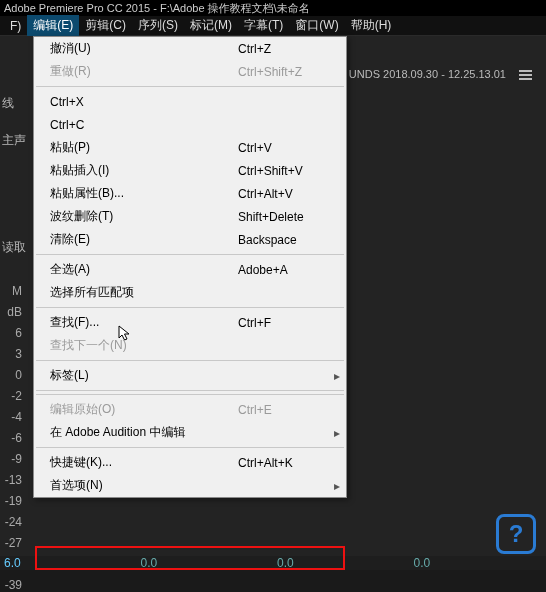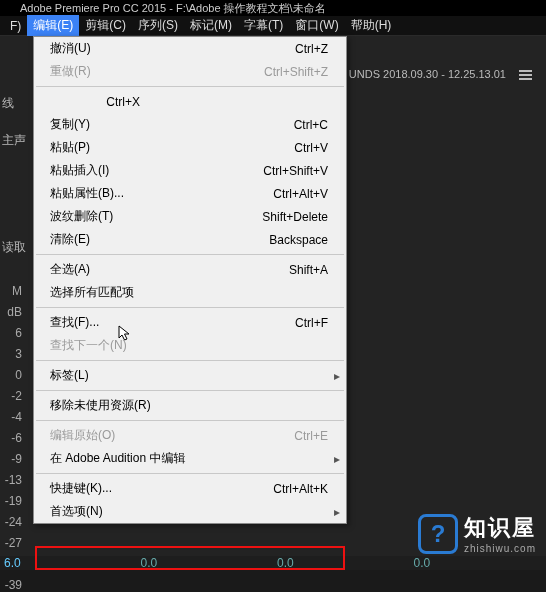--- a/index.html
+++ b/index.html
@@ -1,37 +1,37 @@
 <!DOCTYPE html>
 <html><head>
 <meta charset="utf-8">
 <style>
 *{margin:0;padding:0;box-sizing:border-box;font-family:"Microsoft YaHei",Arial,sans-serif;font-size:12px}
 body{width:546px;height:592px;background:#1a1a1a;color:#ddd;overflow:hidden;position:relative}
 .app{position:relative;width:100%;height:100%}
-.title-bar{position:absolute;top:0;left:0;right:0;height:16px;background:#000;color:#ccc;font-size:11px;padding:1px 20px;white-space:nowrap;overflow:hidden}
+.title-bar{position:absolute;top:0;left:0;right:0;height:16px;background:#000;color:#ccc;font-size:11px;padding:1px 4px;white-space:nowrap;overflow:hidden}
 .menubar{position:absolute;top:16px;left:0;right:0;height:20px;background:#111;display:flex;align-items:center;padding-left:4px;border-bottom:1px solid #2a2a2a}
 .menubar .mitem{color:#ddd;padding:2px 6px;cursor:default}
-.menubar .mitem.active{background:#3b82f6;color:#fff}
+.menubar .mitem.active{background:#0c4a6e;color:#fff}
 .bg-panel{position:absolute;top:36px;left:0;right:0;bottom:36px;background:#232323}
 .bg-strip{position:absolute;top:60px;right:8px;left:auto;color:#bbb;font-size:11px}
 .hamburger{position:absolute;top:60px;right:14px;display:flex;flex-direction:column;gap:2px;cursor:pointer}
 .hamburger span{display:block;width:13px;height:2px;background:#bbb}
 .left-labels{position:absolute;left:2px;top:95px;color:#bbb;font-size:11px;display:flex;flex-direction:column;gap:20px}
 .db-col{position:absolute;left:4px;top:285px;color:#aaa;font-size:10px;display:flex;flex-direction:column;gap:9px;text-align:right;width:18px}
 .db-col div{line-height:1}
 .ruler{position:absolute;bottom:22px;left:0;right:0;height:14px;background:#1e1e1e;color:#6aa;font-size:10px;display:flex}
 .ruler div{flex:1;text-align:left;padding-left:4px}
 .ruler div:first-child{color:#6cf}
 .dropdown{position:absolute;top:36px;left:33px;width:314px;background:#f0f0f0;border:1px solid #8a8a8a;box-shadow:2px 2px 6px rgba(0,0,0,.4);font-size:12px}
 .dropdown .row{display:flex;align-items:center;height:23px;padding:0 18px 0 16px;color:#000;cursor:default;position:relative}
 .dropdown .row.disabled{color:#9a9a9a}
 .dropdown .row.highlight{background:#91c9f7}
 .dropdown .row .lbl{flex:1}
-.dropdown .row .sc{text-align:right;min-width:90px}
+.dropdown .row .sc{text-align:left;min-width:90px}
 .dropdown hr{border:none;border-top:1px solid #c8c8c8;margin:3px 2px}
 .dropdown .row .arrow{position:absolute;right:6px;color:#555}
 .redbox{position:absolute;border:2px solid #e11; pointer-events:none}
 .logo{position:absolute;right:10px;bottom:38px;display:flex;align-items:center;gap:6px}
 .logo .mark{width:40px;height:40px;border:3px solid #2a7bd3;border-radius:8px;display:flex;align-items:center;justify-content:center;color:#2a7bd3;font-size:24px;font-weight:bold}
 .logo .txt{color:#fff}
 .logo .txt .big{font-size:22px;font-weight:bold;letter-spacing:2px}
 .logo .txt .small{font-size:10px;color:#aaa;letter-spacing:1px}
 .cursor{position:absolute;width:14px;height:18px;pointer-events:none}
 .cursor svg{width:14px;height:18px}
@@ -102,21 +102,20 @@
       </div>
       <div class="row disabled">
         <span class="lbl">重做(R)</span>
         <span class="sc">Ctrl+Shift+Z</span>
       </div>
       <hr>
       <div class="row">
         <span class="sc">Ctrl+X</span>
       </div>
       <div class="row">
-        <span class="lbl">复制(Y)</span>
         <span class="sc">Ctrl+C</span>
       </div>
       <div class="row">
         <span class="lbl">粘贴(P)</span>
         <span class="sc">Ctrl+V</span>
       </div>
       <div class="row">
         <span class="lbl">粘贴插入(I)</span>
         <span class="sc">Ctrl+Shift+V</span>
       </div>
@@ -128,42 +127,39 @@
         <span class="lbl">波纹删除(T)</span>
         <span class="sc">Shift+Delete</span>
       </div>
       <div class="row">
         <span class="lbl">清除(E)</span>
         <span class="sc">Backspace</span>
       </div>
       <hr>
       <div class="row">
         <span class="lbl">全选(A)</span>
-        <span class="sc">Shift+A</span>
+        <span class="sc">Adobe+A</span>
       </div>
       <div class="row">
         <span class="lbl">选择所有匹配项</span>
       </div>
       <hr>
       <div class="row">
         <span class="lbl">查找(F)...</span>
         <span class="sc">Ctrl+F</span>
       </div>
       <div class="row disabled">
         <span class="lbl">查找下一个(N)</span>
       </div>
       <hr>
       <div class="row">
         <span class="lbl">标签(L)</span>
         <span class="arrow">▸</span>
       </div>
       <hr>
-      <div class="row">
-        <span class="lbl">移除未使用资源(R)</span>
-      </div>
       <hr>
       <div class="row disabled">
         <span class="lbl">编辑原始(O)</span>
         <span class="sc">Ctrl+E</span>
       </div>
       <div class="row">
         <span class="lbl">在 Adobe Audition 中编辑</span>
         <span class="arrow">▸</span>
       </div>
       <hr>
@@ -174,24 +170,20 @@
       <div class="row">
         <span class="lbl">首选项(N)</span>
         <span class="arrow">▸</span>
       </div>
     </div>
 
 <div class="redbox" style="left:35px;top:546px;width:310px;height:24px"></div>
 
 <div class="logo">
   <div class="mark">?</div>
-  <div class="txt">
-    <div class="big">知识屋</div>
-    <div class="small">zhishiwu.com</div>
-  </div>
 </div>
 
 <div class="cursor" style="left:118px;top:325px">
 <svg viewBox="0 0 14 18">
         <path d="M1 1 L1 13 L4 10 L6.5 15 L9 14 L6.5 9 L11 9 Z" fill="#fff" stroke="#000" stroke-width="1"></path>
       </svg>
 </div>
 
 </div>
 

